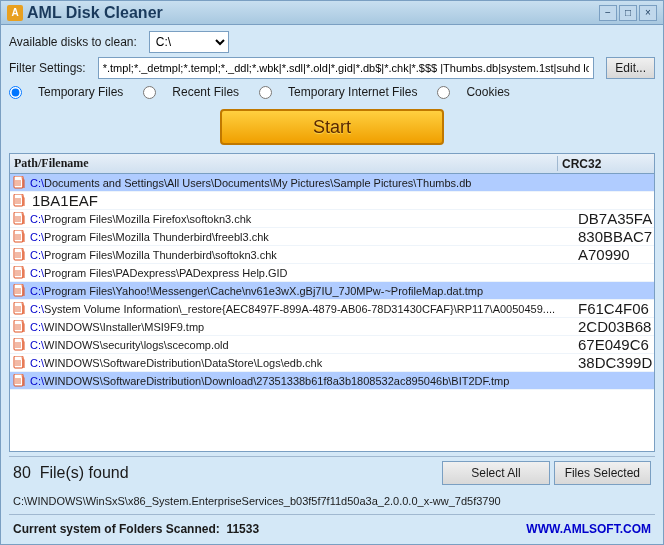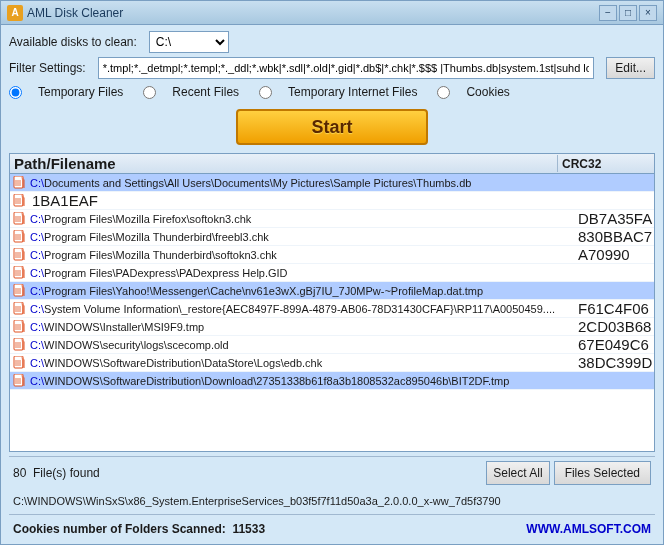--- a/index.html
+++ b/index.html
@@ -40,22 +40,22 @@
       display: flex;
       align-items: center;
       justify-content: center;
       font-size: 10px;
       color: white;
       font-weight: bold;
     }
 
     .title-bar-text {
       flex: 1;
-      font-size: 12px;
-      font-weight: normal;
+      font-size: 16px;
+      font-weight: bold;
       color: #1a3a5c;
     }
 
     .title-bar-buttons {
       display: flex;
       gap: 2px;
     }
 
     .title-btn {
       width: 18px;
@@ -138,27 +138,27 @@
       cursor: pointer;
     }
 
     .start-row {
       display: flex;
       justify-content: center;
       padding: 4px 0;
     }
 
     .start-btn {
-      width: 192px;
+      width: 224px;
       height: 36px;
       background: linear-gradient(to bottom, #ffd040, #f0a000);
       border: 2px solid #c07800;
       border-radius: 4px;
       font-size: 18px;
-      font-weight: bold;
+      font-weight: normal;
       color: #5a2800;
       cursor: pointer;
       text-shadow: 0 1px 1px rgba(255,255,150,0.5);
     }
 
     .file-list-container {
       flex: 1;
       display: flex;
       flex-direction: column;
       border: 1px solid #7a9fc2;
@@ -170,24 +170,25 @@
       display: flex;
       background: linear-gradient(to bottom, #e8f0f8, #d0e0f0);
       border-bottom: 1px solid #7a9fc2;
       height: 20px;
       align-items: center;
     }
 
     .col-path {
       flex: 1;
       padding: 0 4px;
-      font-size: 15px;
+      font-size: 12px;
       font-weight: bold;
       color: #1a1a1a;
       border-right: 1px solid #a0b8d0;
+      font-family: Liberation Serif, serif;
     }
 
     .col-crc {
       width: 80px;
       padding: 0 4px;
       font-size: 12px;
       font-weight: bold;
       color: #1a1a1a;
     }
 
@@ -248,28 +249,28 @@
 
     .bottom-bar {
       display: flex;
       align-items: center;
       padding: 4px 4px;
       gap: 4px;
       border-top: 1px solid #a0b8d0;
     }
 
     .file-count {
-      font-size: 12px;
+      font-size: 16px;
       color: #1a1a1a;
       flex: 1;
     }
 
     .select-all-btn {
       height: 24px;
-      padding: 0 6px;
+      padding: 0 28px;
       background: linear-gradient(to bottom, #f0f0f0, #d8d8d8);
       border: 1px solid #7a9fc2;
       cursor: pointer;
       font-size: 12px;
       color: #1a1a1a;
     }
 
     .delete-btn {
       height: 24px;
       padding: 0 10px;
@@ -546,20 +547,20 @@
       <button class="select-all-btn">Select All</button>
       <button class="delete-btn">Files Selected</button>
     </div>
 
     <div class="status-path">C:\WINDOWS\WinSxS\x86_System.EnterpriseServices_b03f5f7f11d50a3a_2.0.0.0_x-ww_7d5f3790</div>
 
     <div class="separator"></div>
 
     <div class="footer-row">
       <span class="folders-scanned">
-        <span>Cookies number of Folders Scanned:</span>
+        <span>Current system of Folders Scanned:</span>
         &nbsp;<span style="font-weight: bold;">11533</span>
       </span>
       <a class="aml-link" href="#">WWW.AMLSOFT.COM</a>
     </div>
 
   </div>
 </div>
 
 </body></html>

